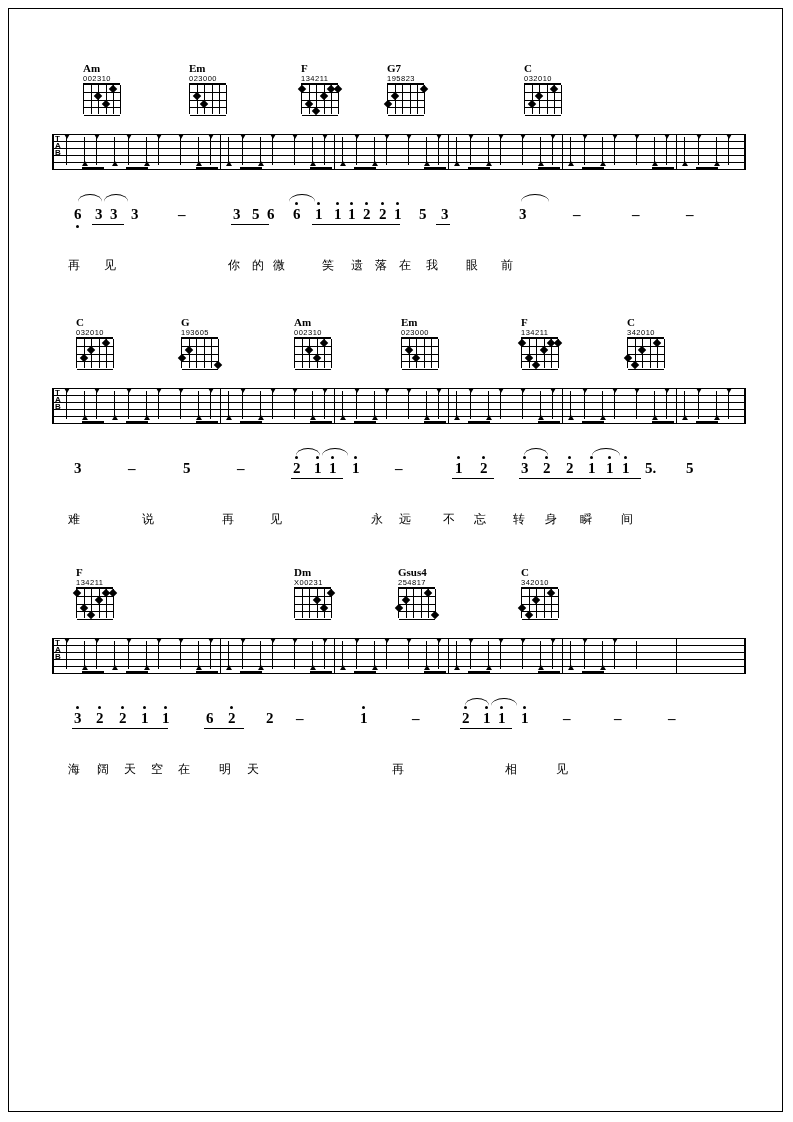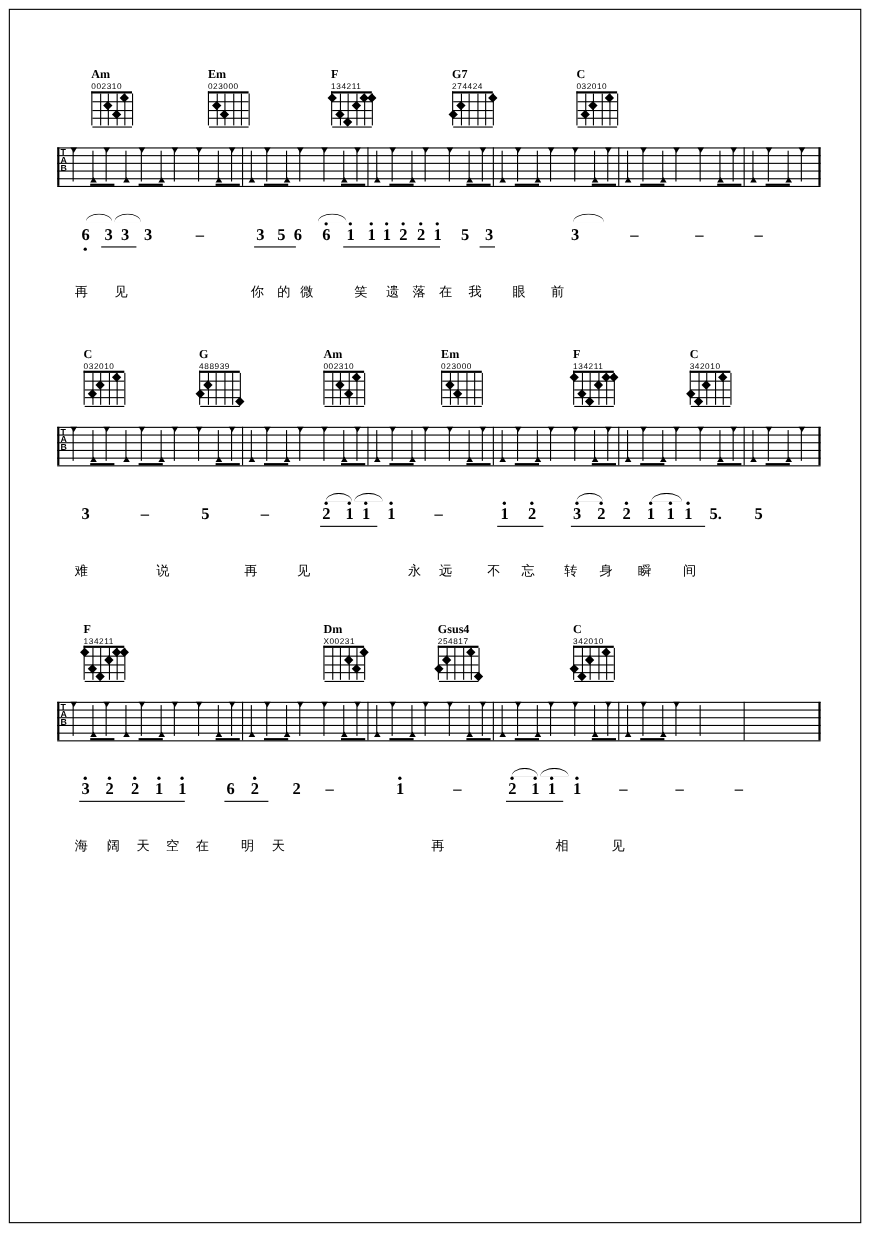--- a/index.html
+++ b/index.html
@@ -240,23 +240,23 @@
           <div class="hline" style="top: 22.2px;"></div>
           <div class="hline" style="top: 29.6px;"></div>
           <div class="dot" style="left: -3px; top: 0.7px;"></div>
           <div class="dot" style="left: 4.2px; top: 15.5px;"></div>
           <div class="dot" style="left: 11.4px; top: 22.9px;"></div>
           <div class="dot" style="left: 18.6px; top: 8.1px;"></div>
           <div class="dot" style="left: 25.8px; top: 0.7px;"></div>
           <div class="dot" style="left: 33px; top: 0.7px;"></div>
         </div>
       </div>
-      <div class="chord" style="left: 410px; top: 0px;">
+      <div class="chord" style="left: 386px; top: 0px;">
         <div class="chord-name">G7</div>
-        <div class="chord-fingers">274424</div>
+        <div class="chord-fingers">195823</div>
         <div class="grid">
           <div class="vline" style="left: 7.2px;"></div>
           <div class="vline" style="left: 14.4px;"></div>
           <div class="vline" style="left: 21.6px;"></div>
           <div class="vline" style="left: 28.8px;"></div>
           <div class="vline" style="left: 36px;"></div>
           <div class="hline" style="top: 7.4px;"></div>
           <div class="hline" style="top: 14.8px;"></div>
           <div class="hline" style="top: 22.2px;"></div>
           <div class="hline" style="top: 29.6px;"></div>
@@ -454,21 +454,21 @@
           <div class="hline" style="top: 14.8px;"></div>
           <div class="hline" style="top: 22.2px;"></div>
           <div class="hline" style="top: 29.6px;"></div>
           <div class="dot" style="left: 4.2px; top: 15.5px;"></div>
           <div class="dot" style="left: 11.4px; top: 8.1px;"></div>
           <div class="dot" style="left: 25.8px; top: 0.7px;"></div>
         </div>
       </div>
       <div class="chord" style="left: 180px; top: 0px;">
         <div class="chord-name">G</div>
-        <div class="chord-fingers">488939</div>
+        <div class="chord-fingers">193605</div>
         <div class="grid">
           <div class="vline" style="left: 7.2px;"></div>
           <div class="vline" style="left: 14.4px;"></div>
           <div class="vline" style="left: 21.6px;"></div>
           <div class="vline" style="left: 28.8px;"></div>
           <div class="vline" style="left: 36px;"></div>
           <div class="hline" style="top: 7.4px;"></div>
           <div class="hline" style="top: 14.8px;"></div>
           <div class="hline" style="top: 22.2px;"></div>
           <div class="hline" style="top: 29.6px;"></div>

